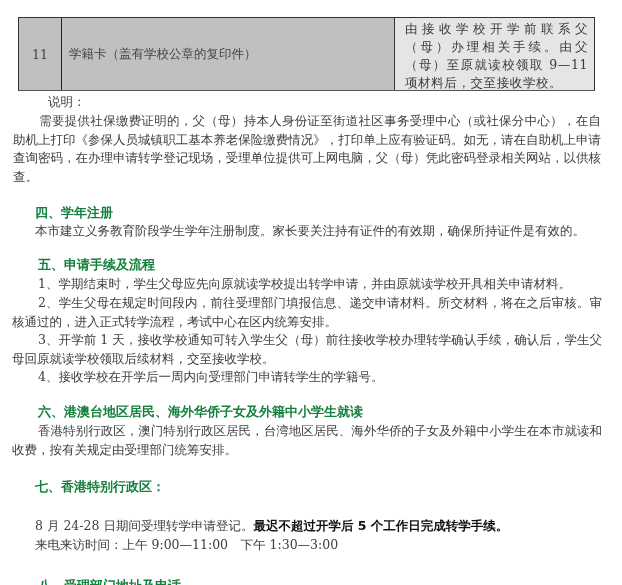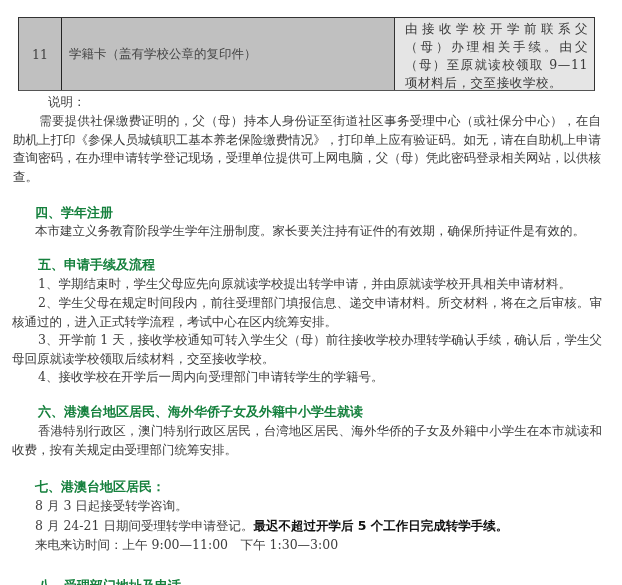--- a/index.html
+++ b/index.html
@@ -46,22 +46,21 @@
 
   <div class="heading" style="left:38px; top:257px;">五、申请手续及流程</div>
   <div class="para" style="left:12px; top:275px; width:590px;"><span class="ind"></span><span>1、学期结束时，学生父母应先向原就读学校提出转学申请，并由原就读学校开具相关申请材料。</span></div>
   <div class="para" style="left:12px; top:294px; width:590px;"><span class="ind"></span><span>2、学生父母在规定时间段内，前往受理部门填报信息、递交申请材料。所交材料，将在之后审核。审核通过的，进入正式转学流程，考试中心在区内统筹安排。</span></div>
   <div class="para" style="left:12px; top:331px; width:590px;"><span class="ind"></span><span>3、开学前 1 天，接收学校通知可转入学生父（母）前往接收学校办理转学确认手续，确认后，学生父母回原就读学校领取后续材料，交至接收学校。</span></div>
   <div class="para" style="left:12px; top:368px; width:590px;"><span class="ind"></span><span>4、接收学校在开学后一周内向受理部门申请转学生的学籍号。</span></div>
 
   <div class="heading" style="left:38px; top:404px;">六、港澳台地区居民、海外华侨子女及外籍中小学生就读</div>
   <div class="para" style="left:12px; top:422px; width:590px;"><span class="ind"></span><span>香港特别行政区，澳门特别行政区居民，台湾地区居民、海外华侨的子女及外籍中小学生在本市就读和收费，按有关规定由受理部门统筹安排。</span></div>
 
-  <div class="heading" style="left:35px; top:479px;">七、港澳台地区居民：</div>
-  <div class="line" style="left:35px; top:498px;">8 月 3 日起接受转学咨询。</div>
+  <div class="heading" style="left:35px; top:479px;">七、香港特别行政区：</div>
   <div class="line" style="left:35px; top:518px;">
-    <span>8 月 24-21 日期间受理转学申请登记。</span><span class="bold-tail">最迟不超过开学后 5 个工作日完成转学手续。</span>
+    <span>8 月 24-28 日期间受理转学申请登记。</span><span class="bold-tail">最迟不超过开学后 5 个工作日完成转学手续。</span>
   </div>
   <div class="line" style="left:35px; top:537px;">来电来访时间：上午 9:00—11:00　下午 1:30—3:00</div>
 
   <div class="heading" style="left:38px; top:578px;">八、受理部门地址及电话</div>
 
 </div>
 
 </body></html>

